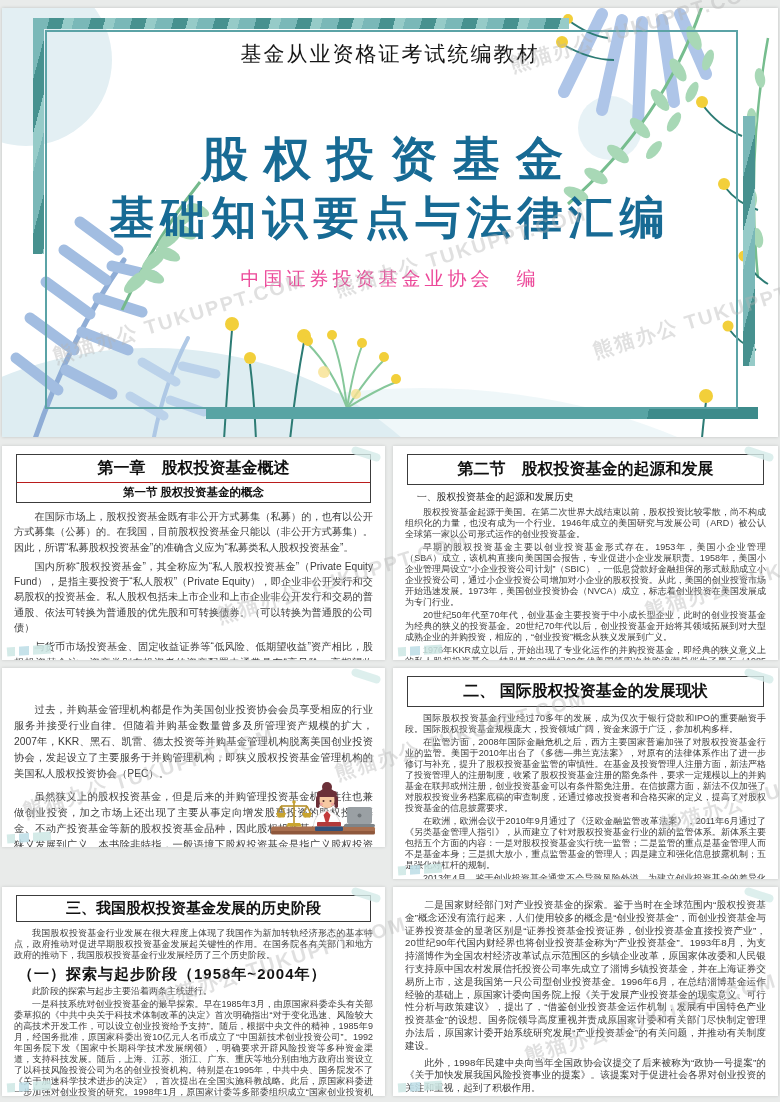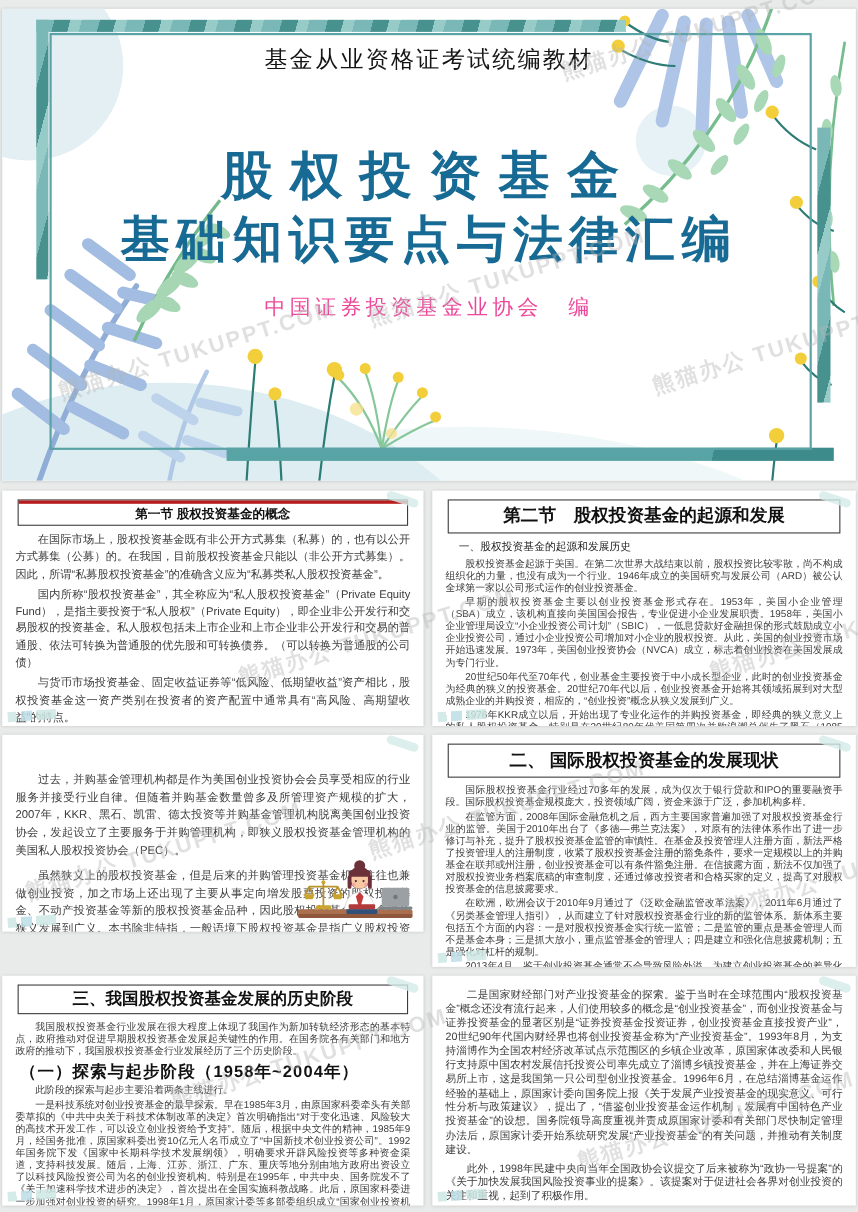--- a/index.html
+++ b/index.html
@@ -34,21 +34,21 @@
   .slide::after{content:"";position:absolute;right:4px;top:4px;width:30px;height:8px;background:#d4ebe8;
          border-radius:6px;transform:rotate(18deg);opacity:.8;}
   #s1{left:2px;top:446px;width:383px;height:214px;}
   #s2{left:393px;top:446px;width:385px;height:214px;}
   #s3{left:2px;top:668px;width:383px;height:179px;padding-top:34px;}
   #s4{left:393px;top:668px;width:385px;height:211px;}
   #s5{left:2px;top:887px;width:383px;height:209px;}
   #s6{left:393px;top:887px;width:385px;height:209px;padding-top:12px;}
   .hbox{border:1px solid #3c3c3c;text-align:center;font-weight:bold;color:#101010;margin:2px 2px 6px;}
   .hrow1{font-size:16px;padding:3px 0;}
-  .hrow2{font-size:11.5px;padding:2px 0;border-top:3px solid #b91c1c;}
+  .hrow2{font-size:11.5px;padding:2px 0;border-top:1px solid #b91c1c;}
   .h-single{font-size:16px;padding:4px 0;}
   .h-small{font-size:15px;padding:3px 0;}
   .slide p{margin:0 0 2px;text-indent:2em;text-align:justify;color:#3c3c3c;}
   .roomy p{font-size:10.2px;line-height:1.5;margin-bottom:4px;}
   #s3 p{font-size:10.3px;line-height:1.55;margin-bottom:7px;}
   .dense p{font-size:9px;line-height:1.22;}
   #s6 p{font-size:9.7px;line-height:1.32;margin-bottom:4px;}
   .subhead{font-size:9.8px;font-weight:normal;color:#222;margin:2px 0 3px 12px;}
   .stage-title{font-size:15px;font-weight:bold;color:#111;margin:4px 0 2px 4px;letter-spacing:1px;}
   .stage-sub{font-size:9px;color:#333;margin:0 0 2px;text-indent:2em;}
@@ -183,20 +183,21 @@
     <div class="inner-frame"></div>
 
     <div class="cover-text eyebrow">基金从业资格证考试统编教材</div>
     <h1 class="cover-text title l1">股权投资基金</h1>
     <h1 class="cover-text title l2">基础知识要点与法律汇编</h1>
     <div class="cover-text byline">中国证券投资基金业协会　编</div>
   </section>
 
   <section class="slide roomy" id="s1">
     <div class="hbox">
+      <div class="hrow1">第一章　股权投资基金概述</div>
       <div class="hrow2">第一节 股权投资基金的概念</div>
     </div>
     <p>在国际市场上，股权投资基金既有非公开方式募集（私募）的，也有以公开方式募集（公募）的。在我国，目前股权投资基金只能以（非公开方式募集）。因此，所谓“私募股权投资基金”的准确含义应为“私募类私人股权投资基金”。</p>
     <p>国内所称“股权投资基金”，其全称应为“私人股权投资基金”（Private Equity Fund），是指主要投资于“私人股权”（Private Equity），即企业非公开发行和交易股权的投资基金。私人股权包括未上市企业和上市企业非公开发行和交易的普通股、依法可转换为普通股的优先股和可转换债券。（可以转换为普通股的公司债）</p>
     <p>与货币市场投资基金、固定收益证券等“低风险、低期望收益”资产相比，股权投资基金这一资产类别在投资者的资产配置中通常具有“高风险、高期望收益”的特点。</p>
   </section>
 
   <section class="slide dense" id="s2">
     <div class="hbox h-single">第二节　股权投资基金的起源和发展</div>
     <div class="subhead">一、股权投资基金的起源和发展历史</div>

